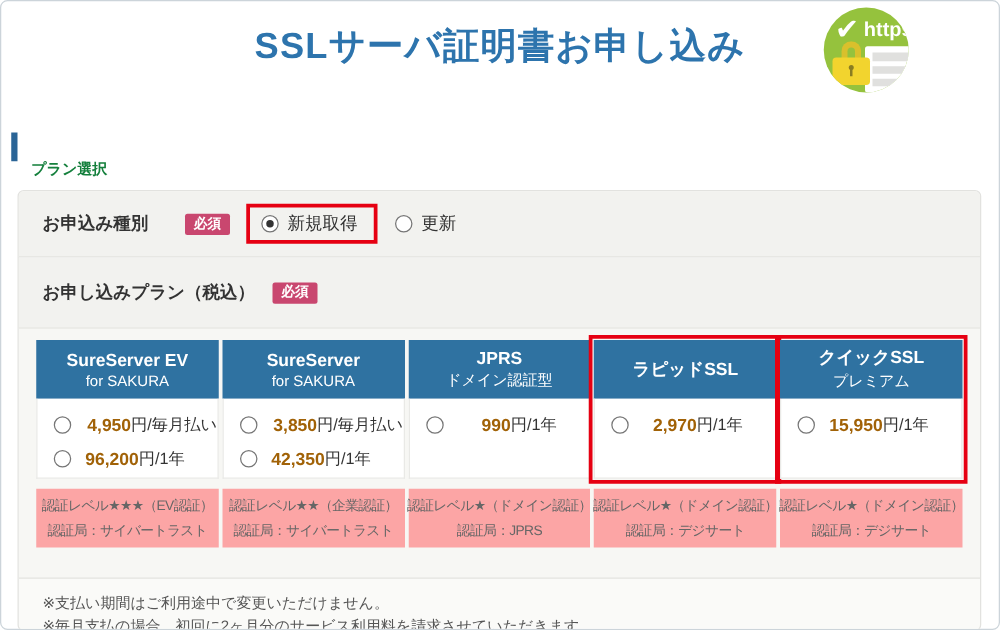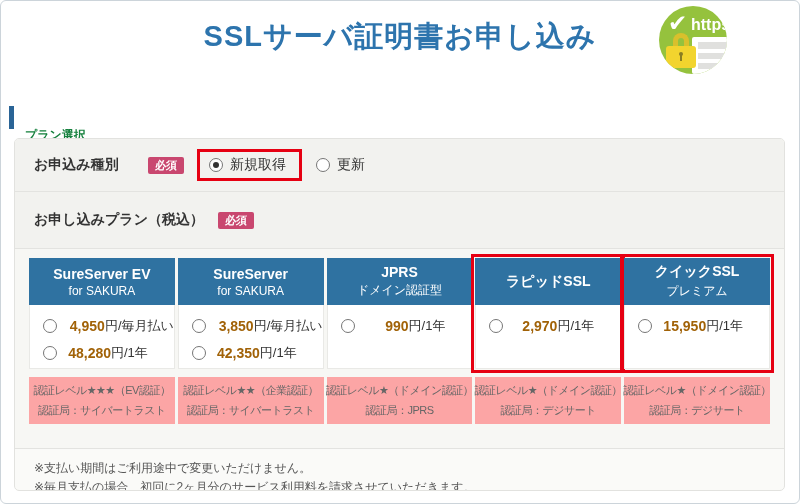--- a/index.html
+++ b/index.html
@@ -63,21 +63,21 @@
   
   .section-heading {
     position:absolute; left:8px; top:90px;
     display:flex; align-items:center; gap:11px;
   }
   .section-heading .bar { width:5px; height:23px; background:var(--section-blue,#2a6496); }
   .section-heading .txt { font-size:12px; font-weight:bold; color:#15803d;margin-top:36px; }
 
   
   .form-box {
-    position:absolute; left:13px; top:137px; width:771px; height:353px;
+    position:absolute; left:13px; top:151px; width:771px; height:353px;
     background:#fafaf8; border:1px solid #e2e2df; border-radius:5px;
     overflow:hidden;
   }
   .form-row {
     display:flex; align-items:center; padding-left:19px;
     background:#f2f2ef; border-bottom:1px solid #e3e3e0;
   }
   .row-type { height:53px; }
   .row-plan { height:57px; }
   .row-label { font-size:14px; font-weight:bold; color:#333; }
@@ -211,21 +211,21 @@
       </div>
       <div class="plan-prices">
   <label class="price-row">
     <span class="radio"></span>
     <span class="amount">4,950</span>
     <span class="unit">円/毎月払い</span>
   </label>
 
   <label class="price-row">
     <span class="radio"></span>
-    <span class="amount">48,280</span>
+    <span class="amount">96,200</span>
     <span class="unit">円/1年</span>
   </label>
 </div>
 
     </div>
     <div class="cert-cell">
       <div>認証レベル★★★（EV認証）</div>
       <div>認証局：サイバートラスト</div>
     </div>
   </div>

